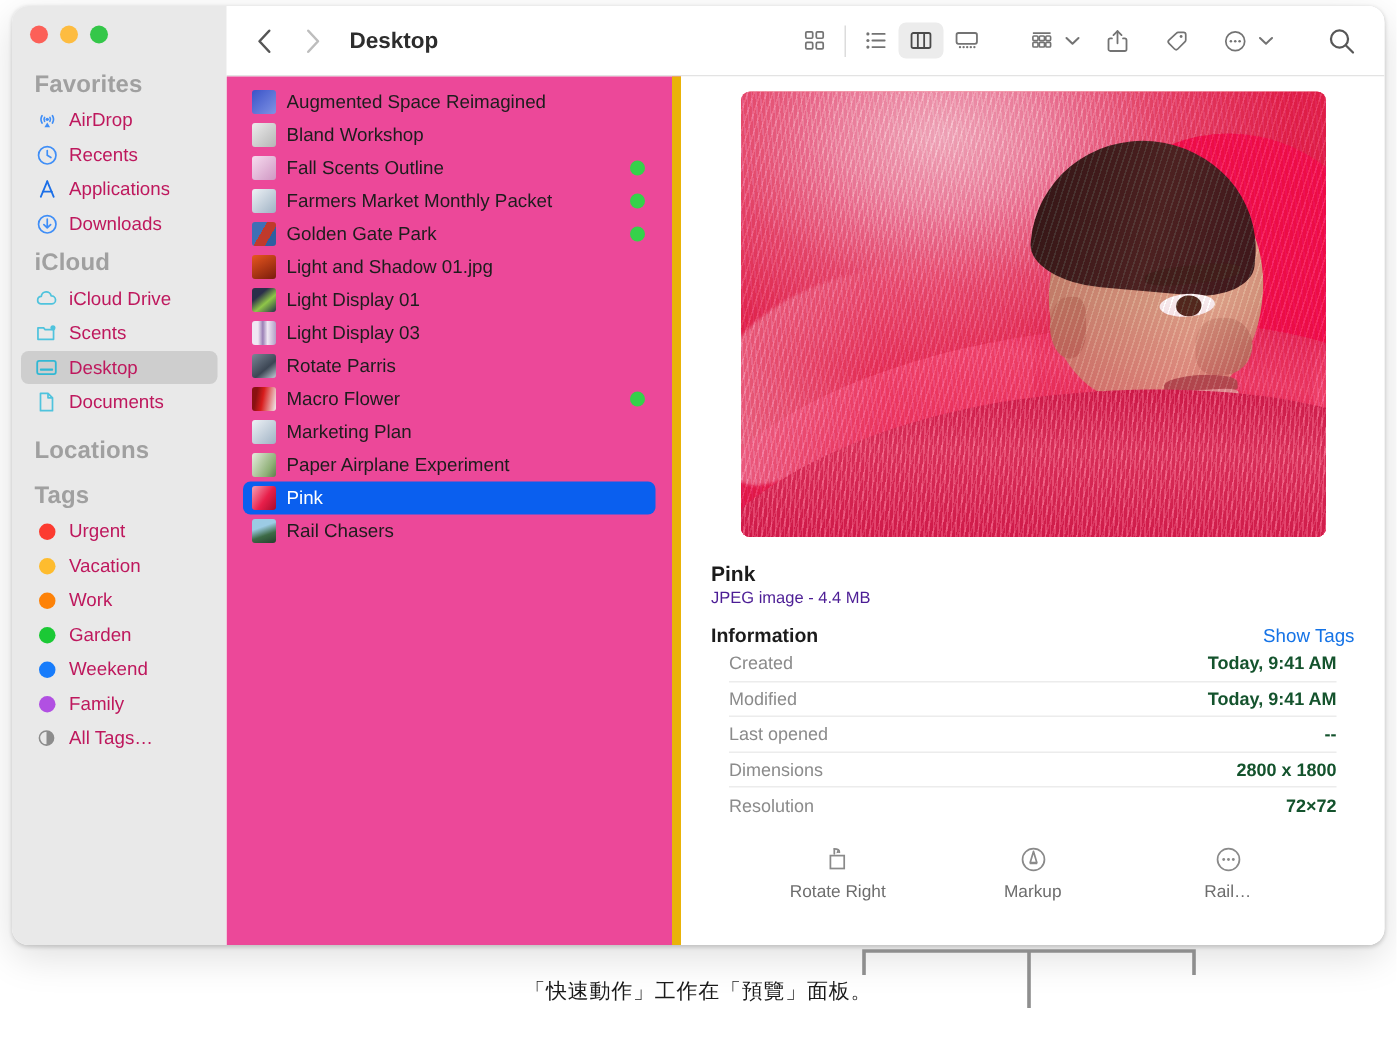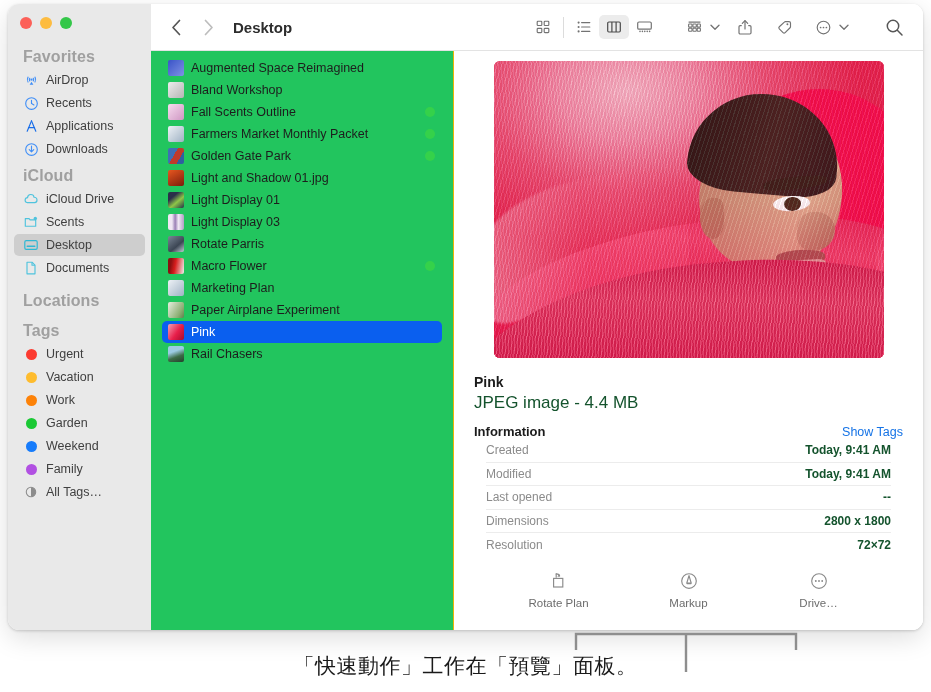--- a/index.html
+++ b/index.html
@@ -53,21 +53,21 @@
   }
   .sb-row {
     height: 22px;
     margin: 1px 6px;
     border-radius: 5px;
     display: flex;
     align-items: center;
     padding-left: 9px;
     box-sizing: border-box;
     font-size: 12.5px;
-    color: #404040;
+    color: #be185d;
   }
   .sb-row.selected { background: #cecece; }
   .sb-ico {
     width: 16px; height: 16px;
     margin-right: 7px;
     flex: 0 0 16px;
     display: flex; align-items: center; justify-content: center;
   }
   .sb-ico svg { display: block; }
   .sb-label { white-space: nowrap; overflow: hidden; }
@@ -106,24 +106,24 @@
   .tb-sep { width: 1px; height: 21px; background: #dcdcdc; margin: 0 5px; }
   .tb-chev { width: 13px; display:flex; align-items:center; justify-content:center; color:#737373; margin-left:-1px;}
   .tb-gap { width: 20px; }
   .tb-gap-sm { width: 9px; }
 
   
   .body { flex: 1; display: flex; min-height: 0; }
 
   .filelist {
     width: 303px; flex: 0 0 303px;
-    border-right: 1px solid #eab308;
+    border-right: 6px solid #eab308;
     padding: 6px 0 0 0;
     box-sizing: border-box;
-    background: #22c55e;
+    background: #ec4899;
     overflow: hidden;
   }
   .frow {
     height: 22px;
     margin: 0 11px;
     border-radius: 5px;
     display: flex;
     align-items: center;
     padding: 0 7px 0 6px;
     box-sizing: border-box;
@@ -278,21 +278,21 @@
     background: repeating-linear-gradient(100deg,
       rgba(255,255,255,0.16) 0px, rgba(255,255,255,0.16) 1px,
       rgba(130,0,34,0.16) 1px, rgba(130,0,34,0.16) 3px);
   }
 
   .info-title {
     font-size: 14px; font-weight: bold; color: #1b1b1b;
     margin: 16px 0 0 8px;
   }
   .info-sub {
-    font-size: 17px; color: #14532d;
+    font-size: 11px; color: #4c1d95;
     margin: 3px 0 0 8px;
   }
   .sec-head-row {
     display: flex; align-items: baseline;
     margin: 11px 8px 0 8px;
   }
   .sec-head { font-size: 13px; font-weight: bold; color: #1b1b1b; }
   .show-more { margin-left: auto; font-size: 12.5px; color: #1573e6; }
 
   .irow {
@@ -313,21 +313,21 @@
   .qa-ico { height: 22px; display:flex; align-items:center; justify-content:center; color: #8a8a8a; }
   .qa-label { font-size: 11.5px; color: #6d6d6d; margin-top: 5px; white-space: nowrap; }
 
   
   .callout { position: absolute; left: 0; top: 0; width: 931px; height: 692px; pointer-events: none; }
   .caption {
     position: absolute;
     left: 0; right: 0;
     top: 652px;
     text-align: center;
-    font-size: 21px;
+    font-size: 14px;
     color: #1a1a1a;
     font-family: "DejaVu Sans", "Liberation Sans", sans-serif;
     letter-spacing: 0.5px;
   }
 </style>
 </head>
 <body>
 
 <div id="root">
 
@@ -770,21 +770,21 @@
           <div class="qa">
             <div class="qa-item">
               <span class="qa-ico">
                 <svg width="20" height="20" viewBox="0 0 20 20">
                     <rect x="4.6" y="7.4" width="9.2" height="8.6" fill="none" stroke="currentColor" stroke-width="1.15"></rect>
                     <path d="M7.2 6.2 V2.9" fill="none" stroke="currentColor" stroke-width="1.15" stroke-linecap="round"></path>
                     <path d="M7.2 2.9 q3.4 0 3.4 2.2" fill="none" stroke="currentColor" stroke-width="1.15" stroke-linecap="round"></path>
                     <path d="M9.4 3.4 l1.4 1.9 -2.2 0.6" fill="currentColor"></path>
                   </svg>
               </span>
-              <span class="qa-label">Rotate Plan</span>
+              <span class="qa-label">Rotate Right</span>
             </div>
             <div class="qa-item">
               <span class="qa-ico">
                 <svg width="20" height="20" viewBox="0 0 20 20">
                     <circle cx="10" cy="10" r="7.3" fill="none" stroke="currentColor" stroke-width="1.15"></circle>
                     <path d="M10 4.6 L12.2 12 h-4.4 z" fill="none" stroke="currentColor" stroke-width="1.15" stroke-linejoin="round"></path>
                     <path d="M8 12.6 h4" fill="none" stroke="currentColor" stroke-width="1.15" stroke-linecap="round"></path>
                   </svg>
               </span>
               <span class="qa-label">Markup</span>
@@ -793,21 +793,21 @@
               <span class="qa-ico">
                 <svg width="20" height="20" viewBox="0 0 20 20">
                     <circle cx="10" cy="10" r="7.3" fill="none" stroke="currentColor" stroke-width="1.15"></circle>
                     <g fill="currentColor">
                       <circle cx="6.8" cy="10" r="0.95"></circle>
                       <circle cx="10" cy="10" r="0.95"></circle>
                       <circle cx="13.2" cy="10" r="0.95"></circle>
                     </g>
                   </svg>
               </span>
-              <span class="qa-label">Drive…</span>
+              <span class="qa-label">Rail…</span>
             </div>
           </div>
 
         </div>
       </div>
     </div>
   </div>
 
   <svg class="callout" viewBox="0 0 931 692">
     <path d="M576 650 V634 H796 V650" fill="none" stroke="#8e8e8e" stroke-width="2.4" stroke-linecap="butt"></path>

